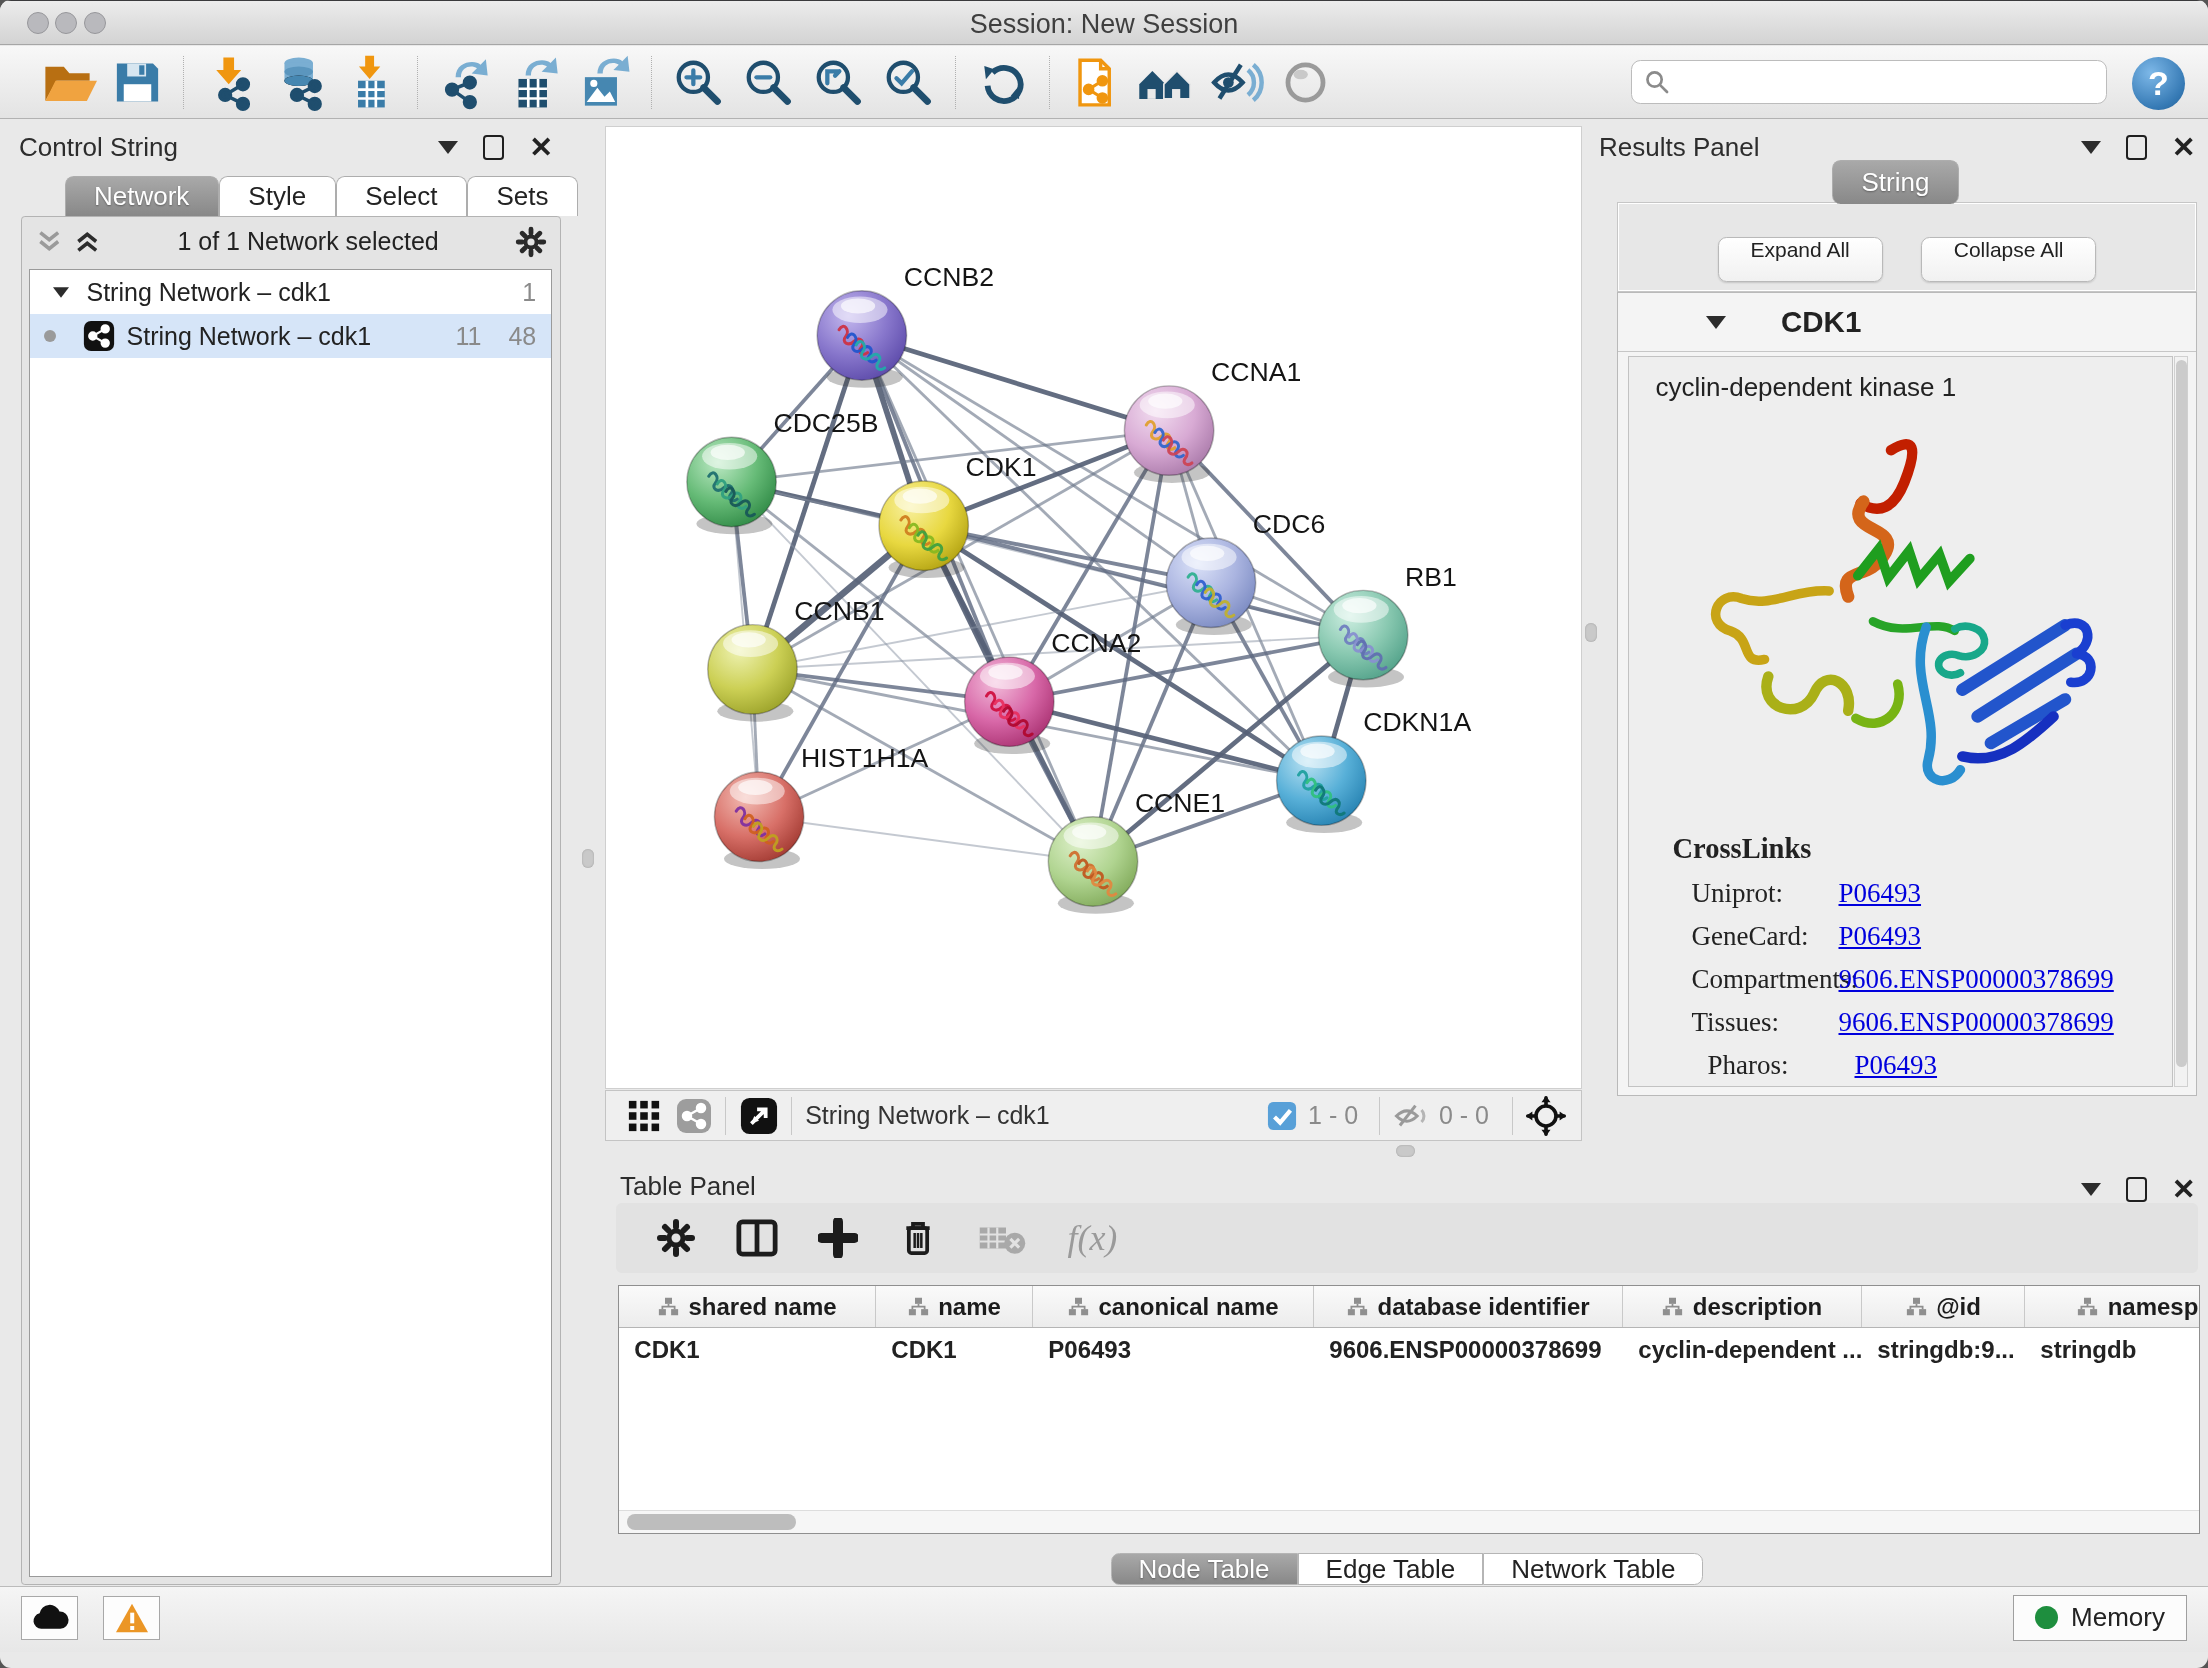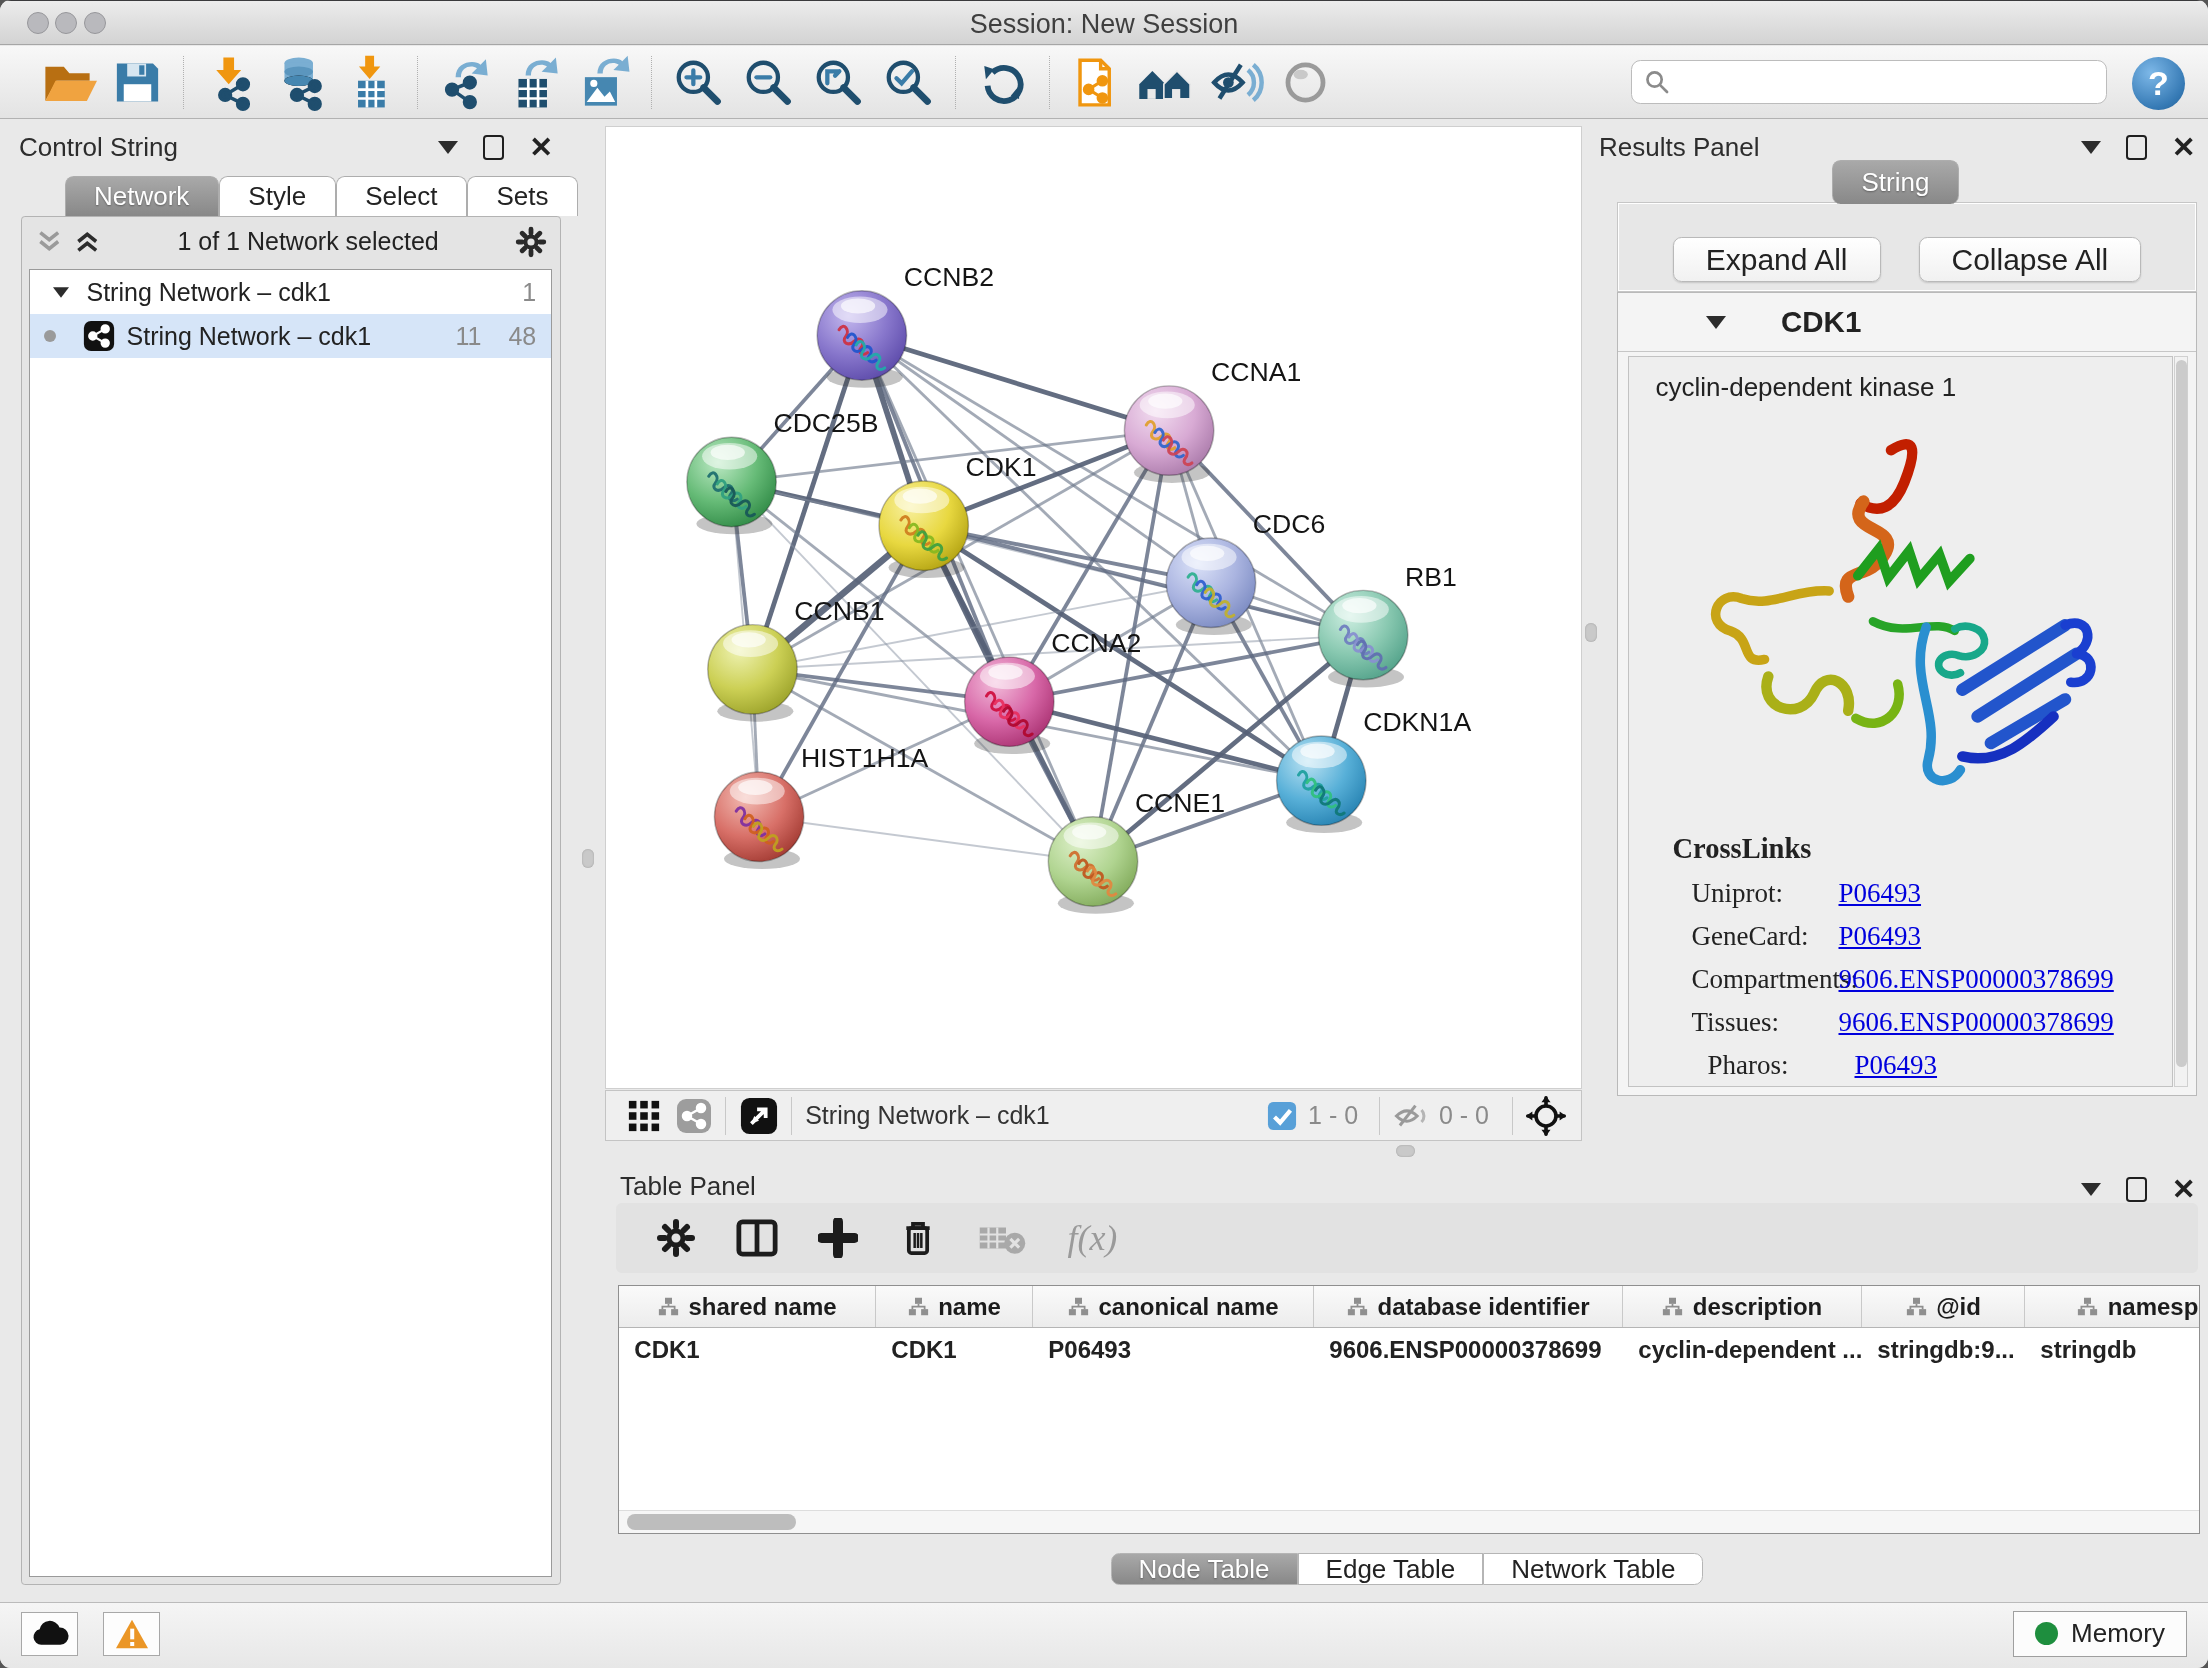--- a/index.html
+++ b/index.html
@@ -48,21 +48,21 @@
   .netarea { position:absolute; left:605px; top:126px; width:977px; height:963px; background:#fff; border:1px solid #cfcfcf; }
   .netbar { position:absolute; left:605px; top:1090px; width:977px; height:51px; background:#efefef;
     border:1px solid #c4c4c4; display:flex; align-items:center; font-size:25px; color:#333; }
   .nbsep { height:38px; border-left:1px solid #c8c8c8; margin:0 13.3px; }
   .handle { position:absolute; width:12.4px; height:19px; border-radius:6.7px; background:#c9c9c9; box-shadow:inset 0 0 1.9px #999; }
 
   
   .rpanel { position:absolute; left:1582px; top:124px; width:627px; height:1484px; }
   .rbox1 { position:absolute; left:35px; top:78px; width:580px; height:90px; background:#e7e7e7; border:1.9px solid #c6c6c6; box-shadow:0 0 0 1px #fff inset; }
   .rbtn { height:45px; background:linear-gradient(#fff,#f1f1f1); border:1px solid #b9b9b9; border-radius:8.6px;
-    padding:0 32px; font-size:30px; display:flex; align-items:center; box-shadow:0 1px 1.9px rgba(0,0,0,.15); }
+    padding:0 32px; font-size:21px; display:flex; align-items:flex-start; box-shadow:0 1px 1.9px rgba(0,0,0,.15); }
   .rbox2 { position:absolute; left:35px; top:168px; width:580px; height:804px; background:#f4f4f4; border:1.9px solid #b9b9b9; }
   .rcontent { position:absolute; left:9.5px; top:63px; right:23px; bottom:7.6px; background:#eee; border:1px solid #c2c2c2; }
   .serif { font-family:"Liberation Serif", serif; }
   .xlink { color:#0000dd; text-decoration:underline; }
   .rscroll { position:absolute; right:7.6px; top:63px; width:14.3px; bottom:7.6px; background:#f2f2f2; border:1px solid #d0d0d0; }
   .rthumb { position:absolute; left:1px; top:2.9px; width:10.5px; height:97%; border-radius:5.7px; background:#cbcbcb; }
 
   
   .tpanel { position:absolute; left:605px; top:1165px; width:1604px; height:442px; }
   .ttools { position:absolute; left:11.4px; top:38px; right:11.4px; height:70px; background:#e2e2e2; border-radius:5.7px;
@@ -75,21 +75,21 @@
   .td { display:flex; align-items:center; padding-left:15px; font-size:24px; flex:none; overflow:hidden; white-space:nowrap; }
   .hscroll { position:absolute; left:0; right:0; bottom:0; height:23px; background:#f6f6f6; border-top:1px solid #ddd; }
   .hthumb { position:absolute; left:7.6px; top:2.9px; width:169px; height:16px; border-radius:8.6px; background:#bdbdbd; }
   .ttabs { position:absolute; left:0; right:0; top:388px; display:flex; justify-content:center; }
   .ttab { height:32px; padding:0 27px; display:flex; align-items:center; background:#fff; border:1px solid #b5b5b5; font-size:26px; }
   .ttab.sel { background:linear-gradient(#a9a9a9,#888); color:#fff; text-shadow:0 1px 1.9px rgba(0,0,0,.35); }
   .ttab:first-child { border-radius:8.6px 0 0 8.6px; }
   .ttab:last-child { border-radius:0 8.6px 8.6px 0; }
 
   
-  .statusbar { position:absolute; left:0; bottom:0; width:100%; height:66px; background:linear-gradient(#f5f5f5,#e7e7e7); border-top:1px solid #bbb; }
+  .statusbar { position:absolute; left:0; bottom:16px; width:100%; height:66px; background:linear-gradient(#f5f5f5,#e7e7e7); border-top:1px solid #bbb; }
   .sbtn { position:absolute; top:8.6px; width:57px; height:44px; background:#fdfdfd; border:1.9px solid #a8a8a8;
     display:flex; align-items:center; justify-content:center; }
   .membtn { position:absolute; right:21px; top:7.6px; height:46px; background:#fcfcfc; border:1.9px solid #9f9f9f;
     display:flex; align-items:center; gap:13.3px; padding:0 21px; font-size:26px; }
   .greendot { width:23px; height:23px; border-radius:50%; background:#1e8e3e; }
 </style>
 </head>
 <body>
 
 <div class="app">

